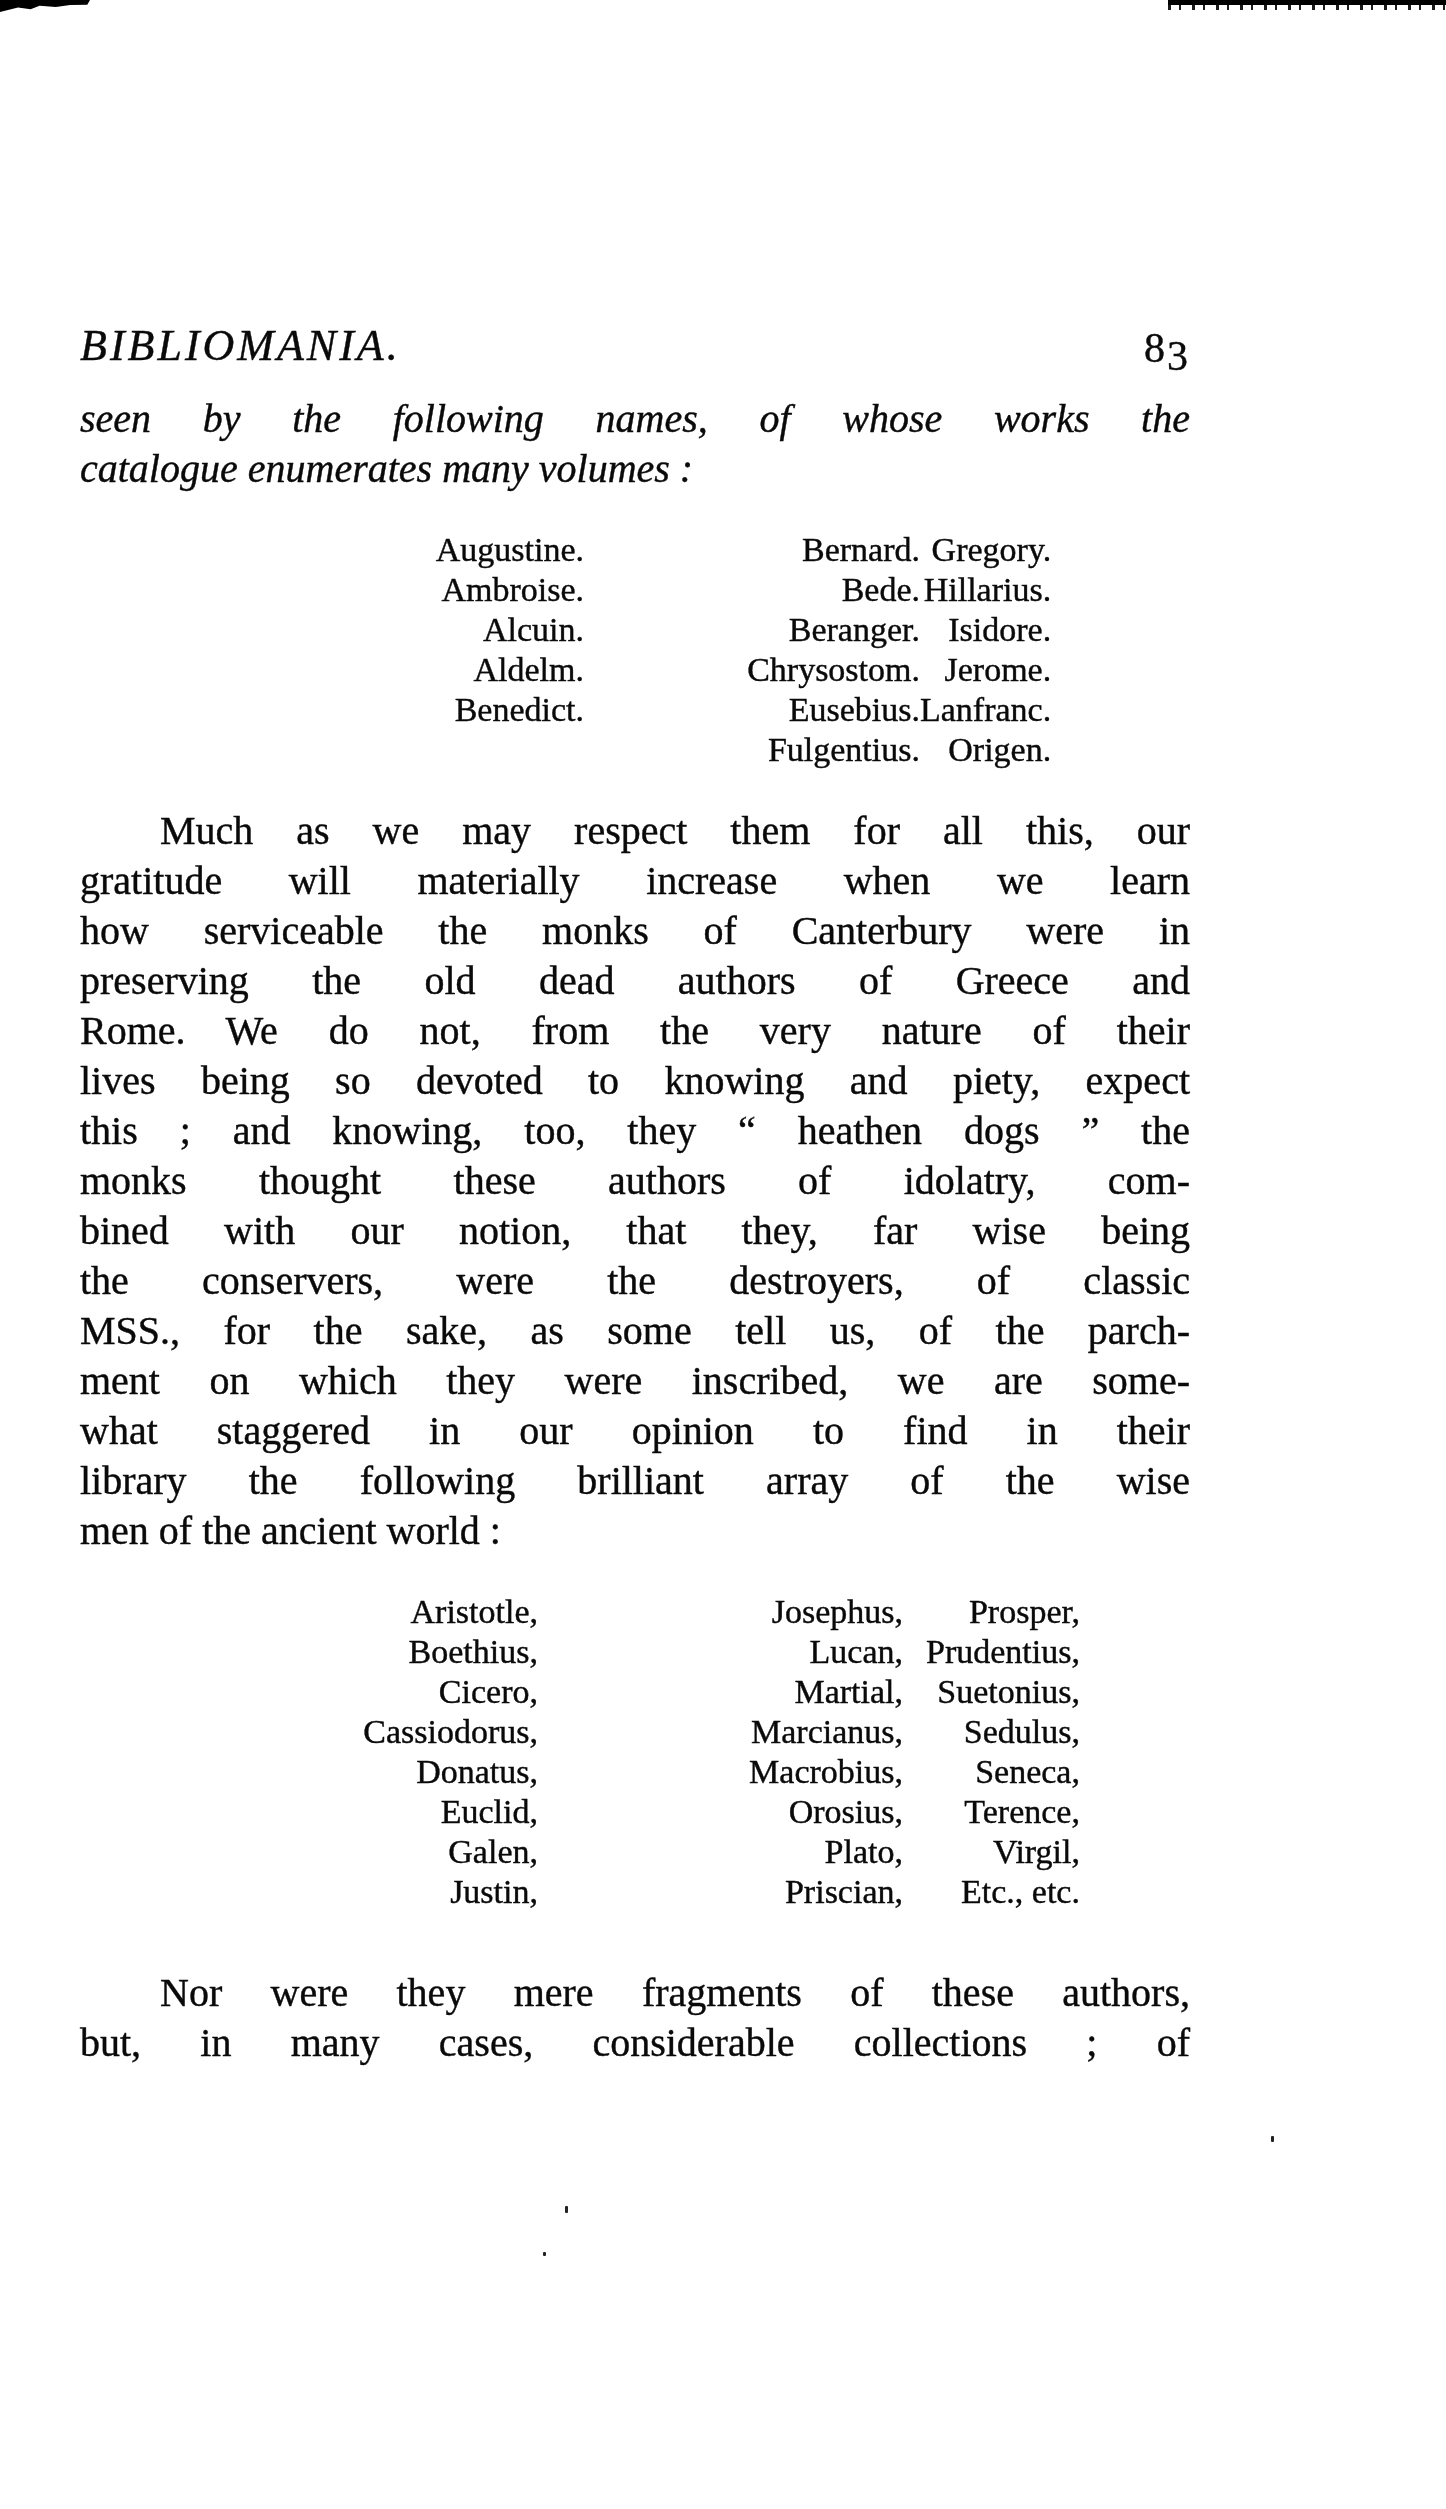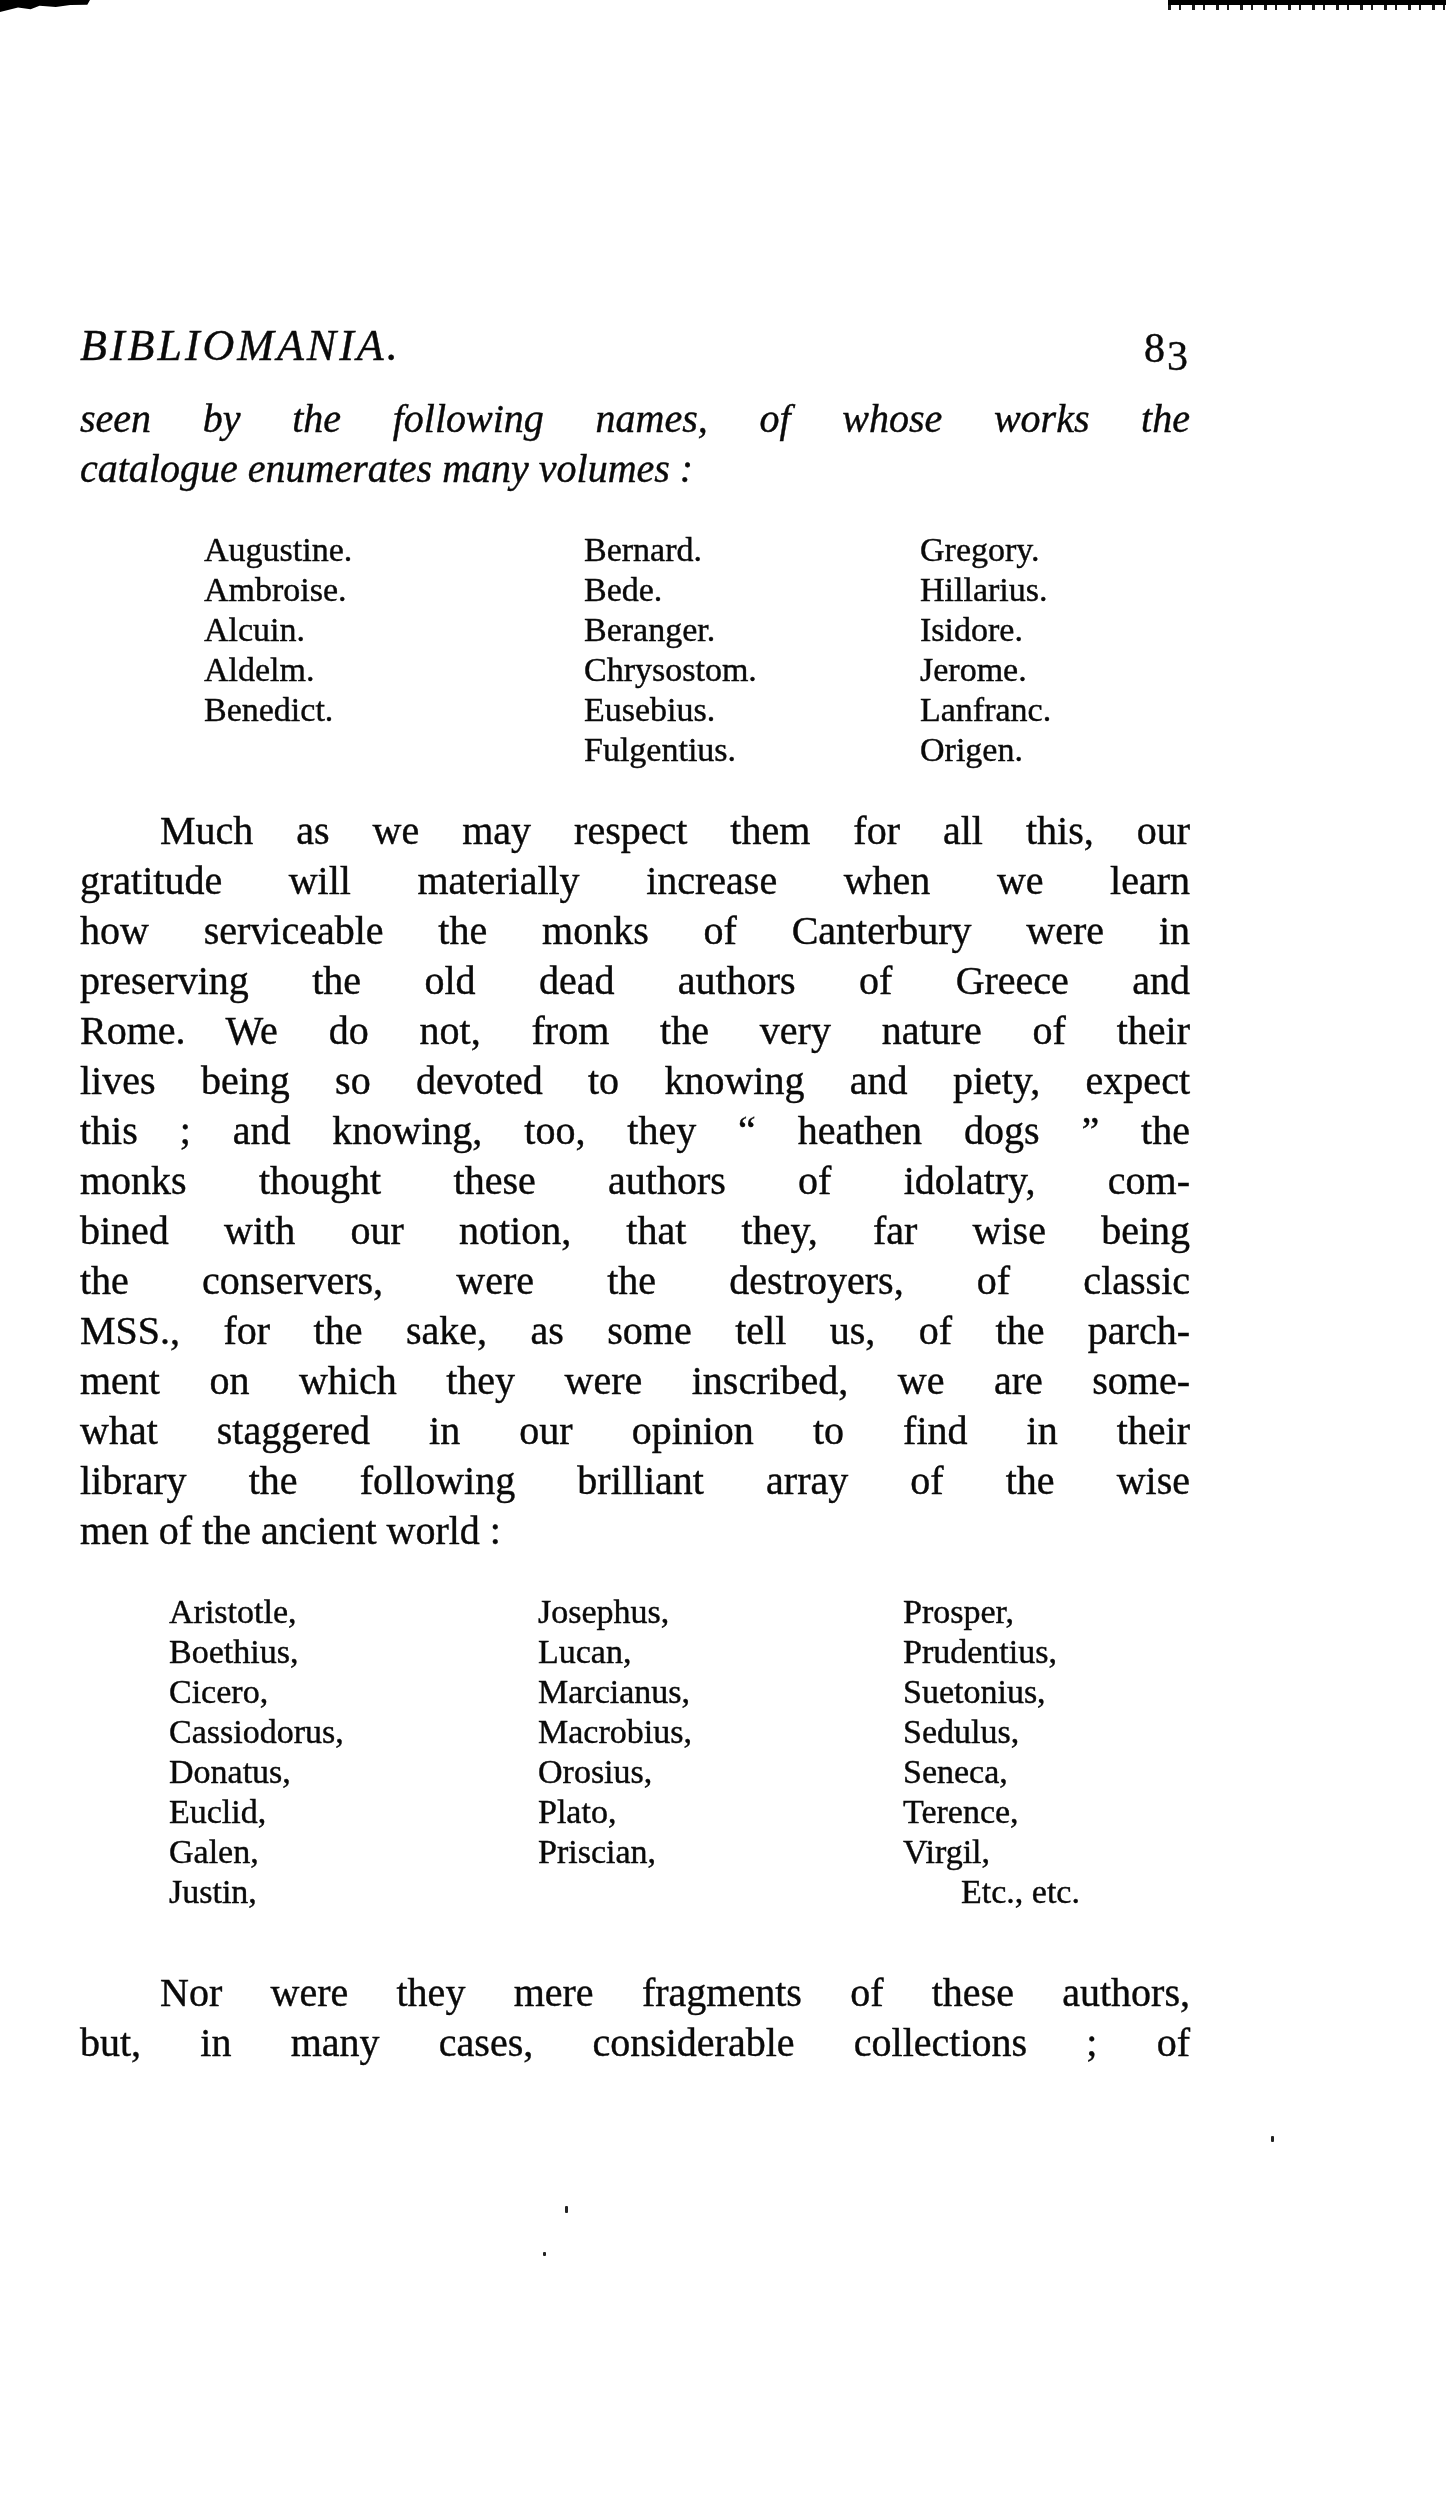--- a/index.html
+++ b/index.html
@@ -97,21 +97,21 @@
   .para-intro   { top: 394px; font-style: italic; }
   .para-main    { top: 806px; }
   .para-closing { top: 1968px; }
 
   
   .author-list {
     display: flex;
     font-size: 34px;
     line-height: 40px;
   }
-  .list-col { flex: 0 0 auto; }
+  .list-col { flex: 0 0 auto; text-align: right; }
   .list-first  { top: 530px;  padding-left: 124px; }
   .list-first  .col1 { width: 380px; }
   .list-first  .col2 { width: 336px; }
   .list-second { top: 1592px; padding-left: 89px; }
   .list-second .col1 { width: 369px; }
   .list-second .col2 { width: 365px; }
   .list-second .col3 .list-item:last-child { padding-left: 58px; }
 </style>
 </head>
 <body>
@@ -186,20 +186,21 @@
         <div class="list-item">Cicero,</div>
         <div class="list-item">Cassiodorus,</div>
         <div class="list-item">Donatus,</div>
         <div class="list-item">Euclid,</div>
         <div class="list-item">Galen,</div>
         <div class="list-item">Justin,</div>
       </div>
       <div class="list-col col2">
         <div class="list-item">Josephus,</div>
         <div class="list-item">Lucan,</div>
+        <div class="list-item">Martial,</div>
         <div class="list-item">Marcianus,</div>
         <div class="list-item">Macrobius,</div>
         <div class="list-item">Orosius,</div>
         <div class="list-item">Plato,</div>
         <div class="list-item">Priscian,</div>
       </div>
       <div class="list-col col3">
         <div class="list-item">Prosper,</div>
         <div class="list-item">Prudentius,</div>
         <div class="list-item">Suetonius,</div>

